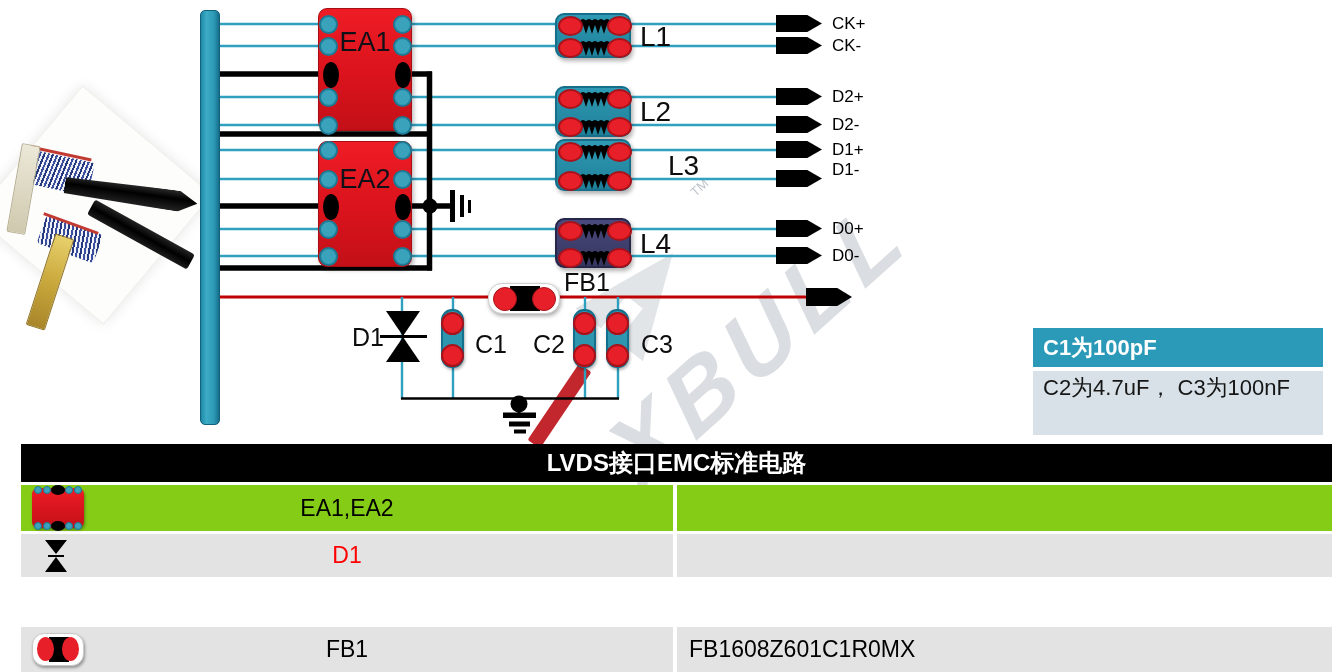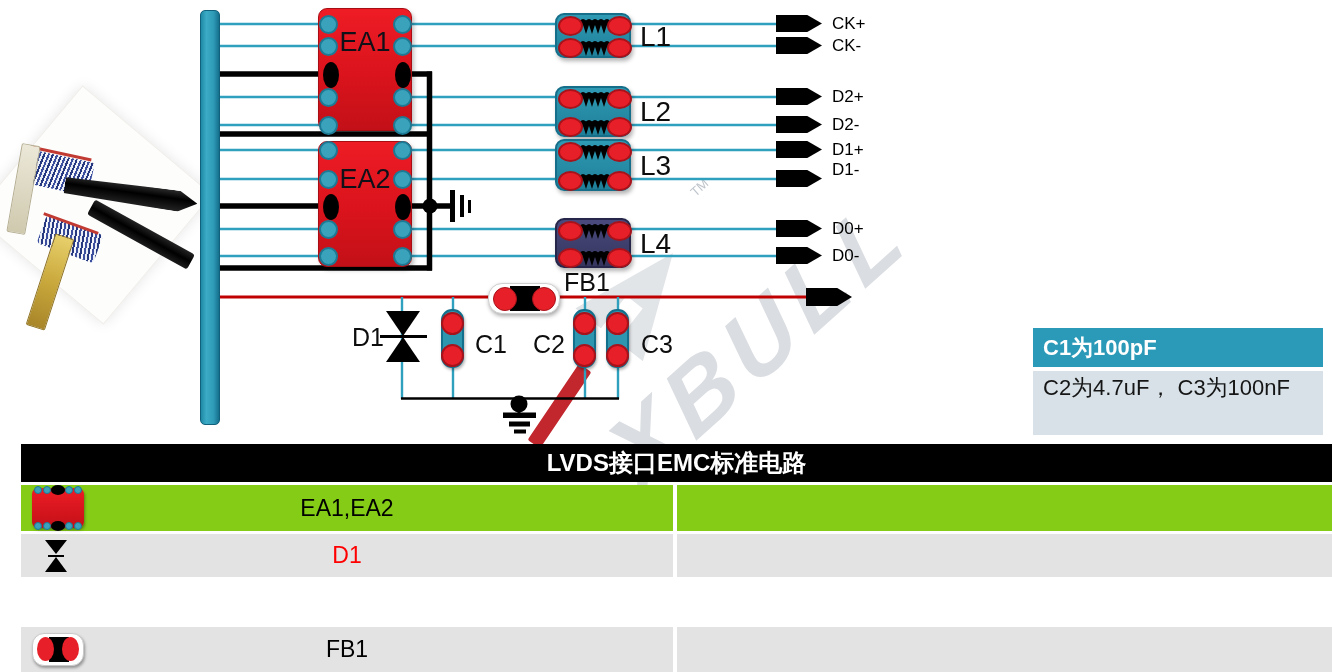--- a/index.html
+++ b/index.html
@@ -237,21 +237,21 @@
     <path d="M23,38 q3,-9 6,0 q3,-9 6,0 q3,-9 6,0 q3,-9 6,0 q3,-9 6,0"></path>
   </svg>
   <div class="abs cpin" style="left:1px;top:1px"></div>
   <div class="abs cpin" style="left:50px;top:1px"></div>
   <div class="abs cpin" style="left:1px;top:28px"></div>
   <div class="abs cpin" style="left:50px;top:28px"></div>
 </div>
 
 <div class="abs comp-label" style="left:640px;top:21px">L1</div>
 <div class="abs comp-label" style="left:640px;top:96px">L2</div>
-<div class="abs comp-label" style="left:640px;top:150px">L3</div>
+<div class="abs comp-label" style="left:668px;top:150px">L3</div>
 <div class="abs comp-label" style="left:640px;top:228px">L4</div>
 
 <div class="abs fb">
   <div class="abs fb-bar"></div>
   <div class="abs fbpin" style="left:4px"></div>
   <div class="abs fbpin" style="left:43px"></div>
 </div>
 <div class="abs comp-label" style="left:564px;top:268px;font-size:25px">FB1</div>
 
 <div class="abs comp-label" style="left:352px;top:323px;font-size:25px">D1</div>
@@ -327,14 +327,15 @@
 
 
   <div class="abs trow light" style="top:183px;height:45px">
     <div class="abs ic-fb">
       <div class="abs ic-fb-bar"></div>
       <div class="abs ic-fbpin" style="left:4px"></div>
       <div class="abs ic-fbpin" style="left:29px"></div>
     </div>
     <div class="abs tref" style="line-height:45px">FB1</div>
     <div class="abs vsep"></div>
+    <div class="abs tpart" style="line-height:45px">FB1608Z601C1R0MX</div>
   </div>
 </div>
 
 </body></html>

